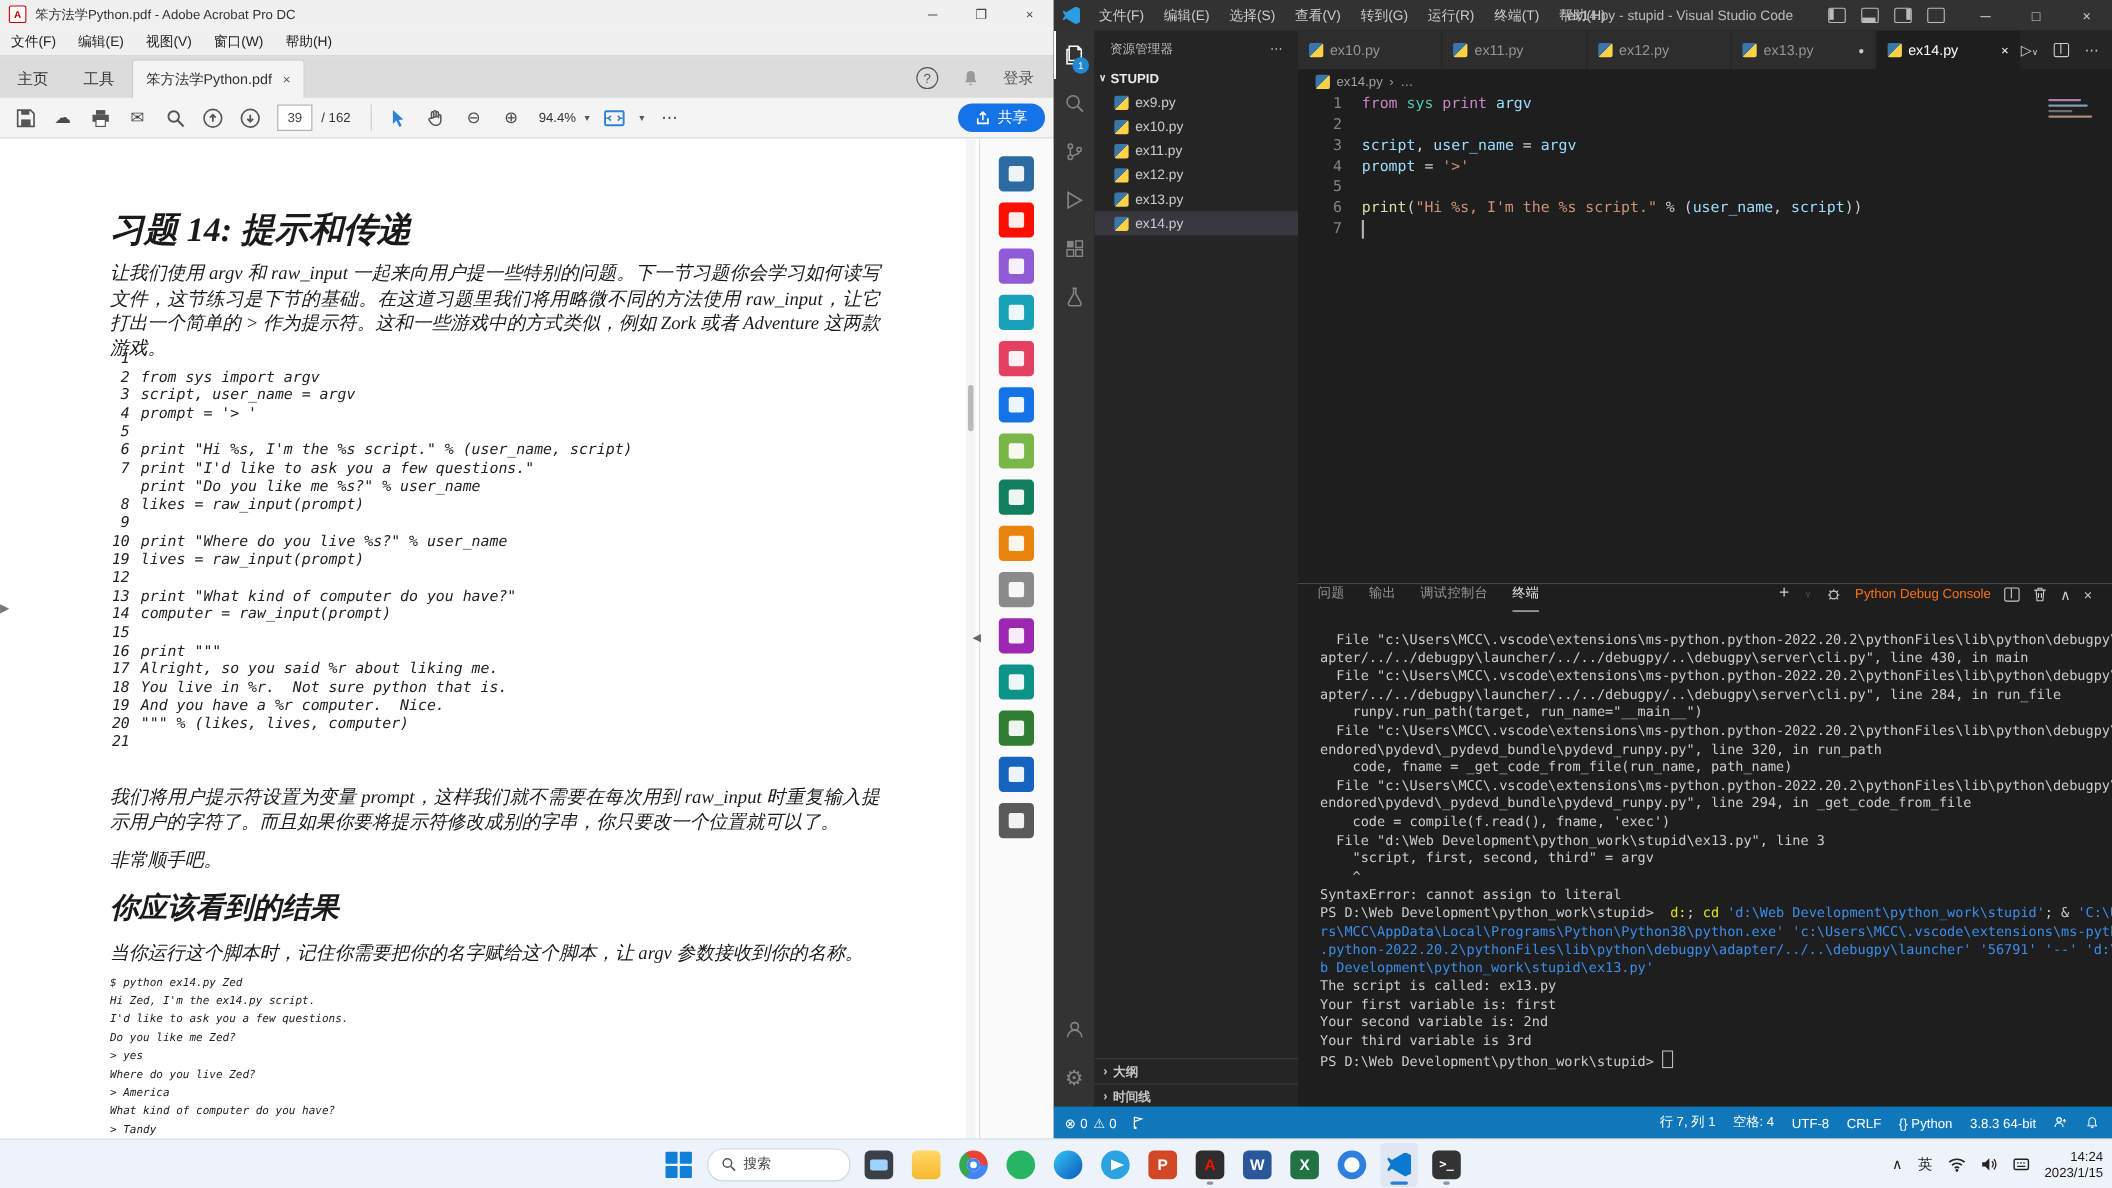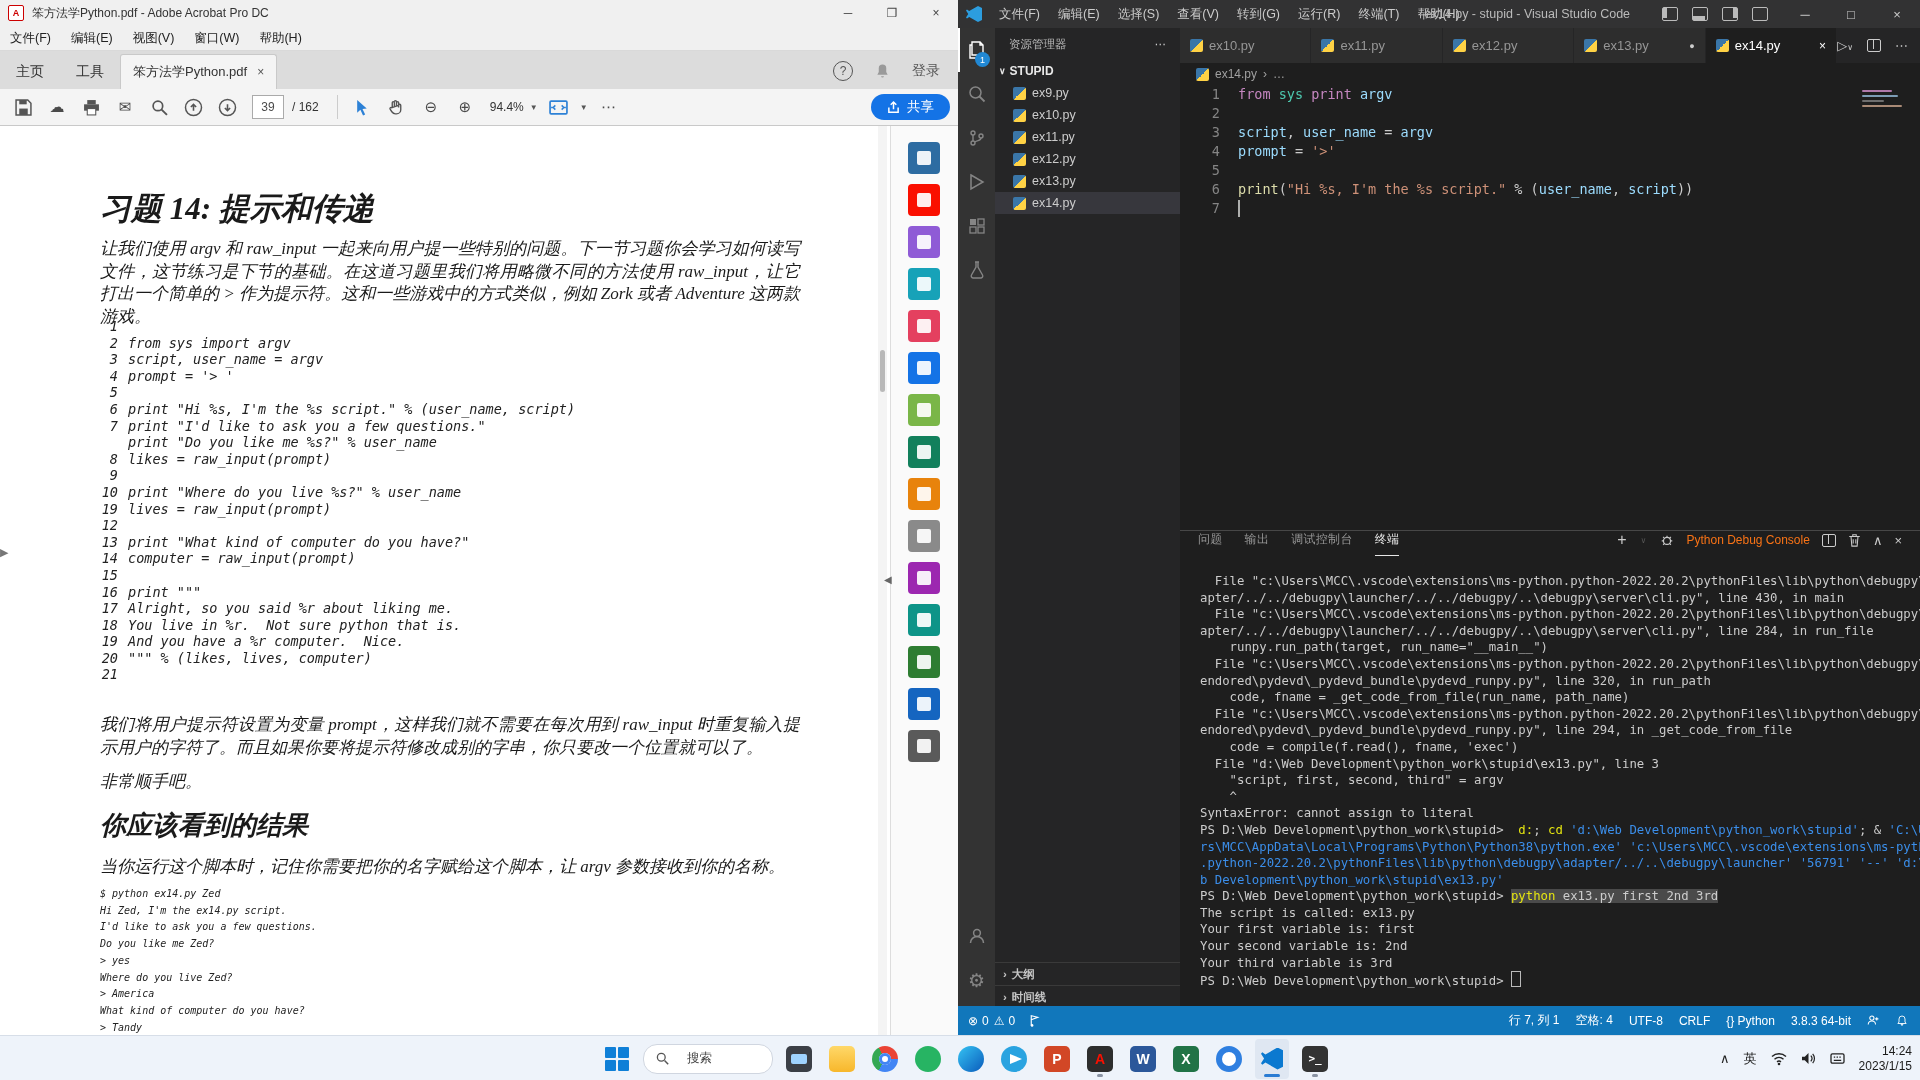--- a/index.html
+++ b/index.html
@@ -110,21 +110,21 @@
   .vs-statusbar{position:absolute;left:0;top:1006px;width:962px;height:29px;background:#1177bb;color:#fff;display:flex;align-items:center;font-size:12px;}
   .st-left{display:flex;align-items:center;gap:5px;padding:0 10px;}
   .st-right{margin-left:auto;display:flex;align-items:center;gap:16px;padding-right:12px;}
   .st-item{display:flex;align-items:center;gap:4px;}
 
   
   .taskbar{position:absolute;left:0;top:1035px;width:1920px;height:45px;background:#eef3fa;border-top:1px solid #d7dee8;display:flex;align-items:center;}
   .tb-center{position:absolute;left:600px;display:flex;align-items:center;gap:9px;height:45px;}
   .win-logo{width:24px;height:24px;display:grid;grid-template-columns:11px 11px;grid-template-rows:11px 11px;gap:2px;}
   .win-logo i{background:#0f7fd7;border-radius:1px;}
-  .tb-search{width:104px;height:28px;background:#fff;border:1px solid #d0d6e0;border-radius:14px;display:flex;align-items:center;gap:18px;padding:0 12px;color:#444;font-size:12.5px;}
+  .tb-search{width:104px;height:28px;background:#fff;border:1px solid #d0d6e0;border-radius:14px;display:flex;align-items:center;gap:7px;padding:0 12px;color:#444;font-size:12.5px;}
   .tb-app{width:34px;height:40px;display:flex;align-items:center;justify-content:center;position:relative;border-radius:4px;}
   .tb-app.active{background:#dfe7f2;}
   .tb-app.active::after{content:"";position:absolute;bottom:2px;left:9px;width:16px;height:3px;background:#2b7cd3;border-radius:2px;}
   .tb-app.open::after{content:"";position:absolute;bottom:2px;left:14px;width:6px;height:3px;background:#8a93a3;border-radius:2px;}
   .ic26{width:26px;height:26px;border-radius:5px;display:flex;align-items:center;justify-content:center;color:#fff;font-weight:bold;font-size:14px;}
   .k-monitor{background:#3b3f46;}
   .k-monitor::after{content:"";width:16px;height:10px;background:#9fd3ff;border-radius:2px;}
   .k-folder{background:linear-gradient(#ffd869,#f7b72b);}
   .k-chrome{border-radius:50%;background:conic-gradient(from -30deg,#ea4335 0 120deg,#4285f4 0 240deg,#34a853 0 360deg);position:relative;}
   .k-chrome::after{content:"";position:absolute;left:7px;top:7px;width:12px;height:12px;background:#fff;border-radius:50%;box-shadow:inset 0 0 0 3px #4285f4;}
@@ -598,21 +598,20 @@
           <div><span>endored\pydevd\_pydevd_bundle\pydevd_runpy.py", line 294, in _get_code_from_file</span></div>
           <div><span>    code = compile(f.read(), fname, 'exec')</span></div>
           <div><span>  File "d:\Web Development\python_work\stupid\ex13.py", line 3</span></div>
           <div><span>    "script, first, second, third" = argv</span></div>
           <div><span>    ^</span></div>
           <div><span>SyntaxError: cannot assign to literal</span></div>
           <div><span>PS D:\Web Development\python_work\stupid&gt; </span><span class="tm-y"> d:</span><span>; </span><span class="tm-y">cd</span><span> </span><span class="tm-b">'d:\Web Development\python_work\stupid'</span><span>; &amp; </span><span class="tm-b">'C:\Use</span></div>
           <div><span class="tm-b">rs\MCC\AppData\Local\Programs\Python\Python38\python.exe'</span><span> </span><span class="tm-b">'c:\Users\MCC\.vscode\extensions\ms-python</span></div>
           <div><span class="tm-b">.python-2022.20.2\pythonFiles\lib\python\debugpy\adapter/../..\debugpy\launcher'</span><span> </span><span class="tm-b">'56791'</span><span> </span><span class="tm-b">'--'</span><span> </span><span class="tm-b">'d:\We</span></div>
           <div><span class="tm-b">b Development\python_work\stupid\ex13.py'</span></div>
-          <div><span>PS D:\Web Development\python_work\stupid&gt; </span><span class="tm-y tm-hl">python</span><span class="tm-hl"> ex13.py first 2nd 3rd</span></div>
           <div><span>The script is called: ex13.py</span></div>
           <div><span>Your first variable is: first</span></div>
           <div><span>Your second variable is: 2nd</span></div>
           <div><span>Your third variable is 3rd</span></div>
           <div><span>PS D:\Web Development\python_work\stupid&gt; </span><span class="tm-cur"></span></div>
         </div>
     </div>
 
     <div class="vs-statusbar">
       <div class="st-left">

